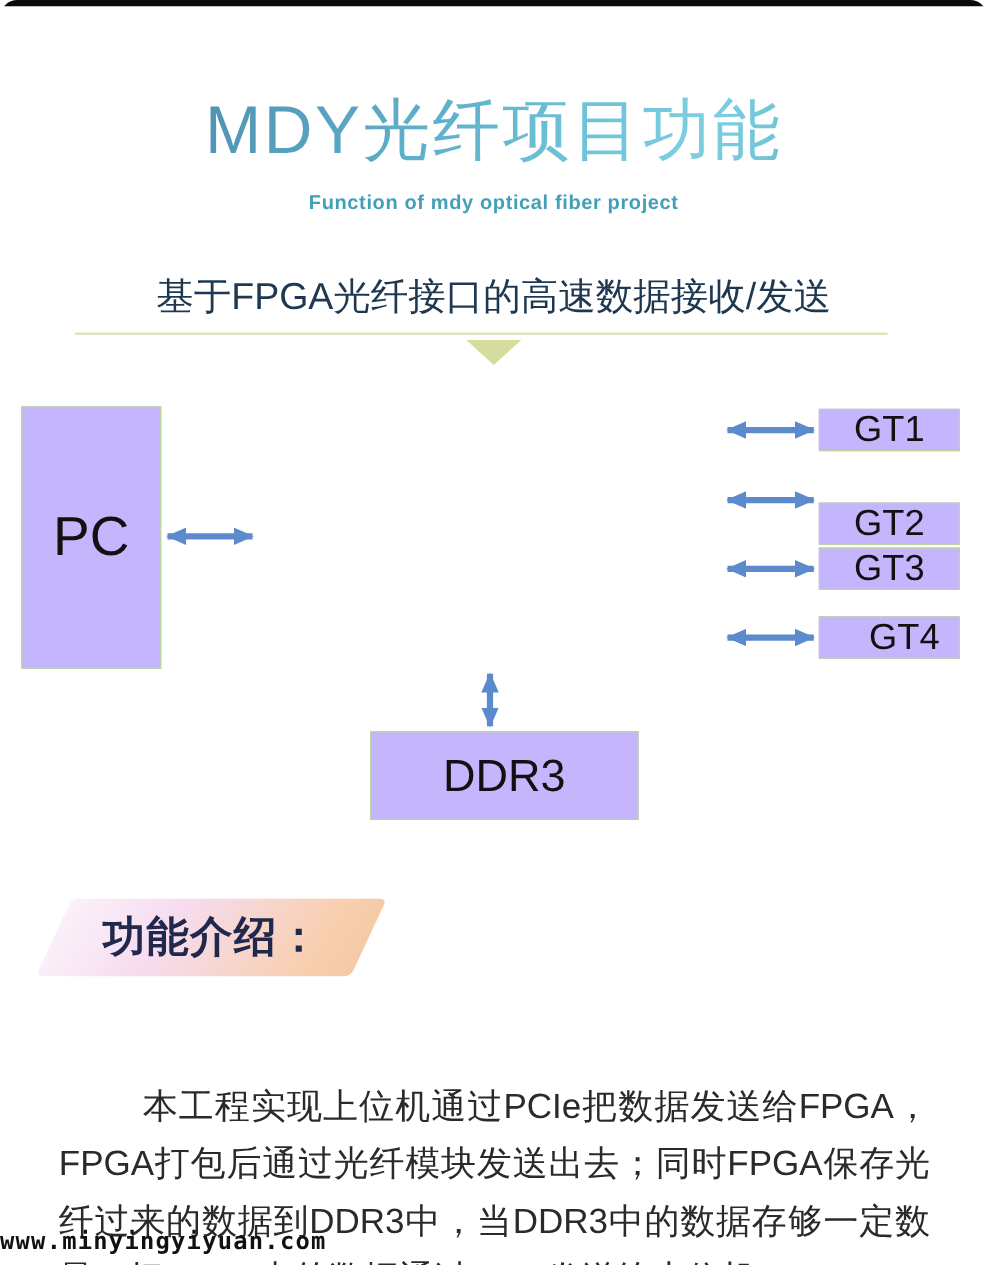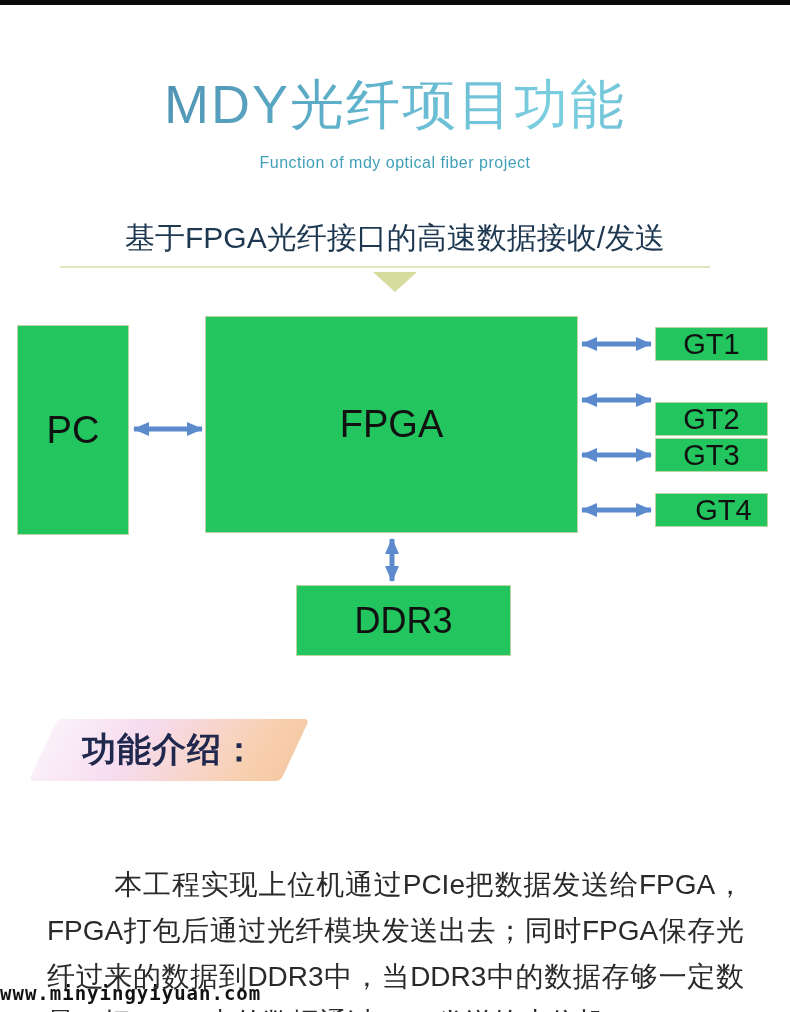--- a/index.html
+++ b/index.html
@@ -6,20 +6,21 @@
   html, body { background: #ffffff; }
   body { font-family: "Liberation Sans", "DejaVu Sans", sans-serif; }
 
   .page {
     position: relative;
     width: 790px;
     height: 1012px;
     margin: 0 auto;
     background: #ffffff;
     overflow: hidden;
+    border-radius: 14px;
   }
 
   .topbar {
     position: absolute;
     left: 0; top: 0;
     width: 790px; height: 5px;
     background: #0a0a0a;
   }
 
   .title {
@@ -37,21 +38,21 @@
     -webkit-text-fill-color: transparent;
     color: #4e97b8;
   }
 
   .subtitle {
     position: absolute;
     left: 0; top: 154px;
     width: 790px;
     text-align: center;
     font-size: 16px;
-    font-weight: 400;
+    font-weight: 700;
     letter-spacing: 0.5px;
     color: #41a0b8;
   }
 
   .section-header {
     position: absolute;
     left: 0; top: 219px;
     width: 790px;
     text-align: center;
     font-size: 30px;
@@ -73,29 +74,29 @@
     width: 0; height: 0;
     border-left: 22px solid transparent;
     border-right: 22px solid transparent;
     border-top: 20px solid #d5dc9e;
   }
 
   .diagram { position: absolute; left: 0; top: 0; width: 790px; height: 700px; }
 
   .node {
     position: absolute;
-    background: #22c55e;
+    background: #c4b5fd;
     border: 1px solid #bdd4a4;
     display: flex;
     align-items: center;
     justify-content: center;
     color: #111111;
     font-weight: 500;
   }
-  .node-pc   { left: 17px;  top: 325px; width: 112px; height: 210px; font-size: 38px; }
+  .node-pc   { left: 17px;  top: 325px; width: 112px; height: 210px; font-size: 44px; }
   .node-fpga { left: 205px; top: 316px; width: 373px; height: 217px; font-size: 38px; }
   .node-gt   { left: 655px; width: 113px; height: 34px; font-size: 29px; }
   .node-gt1  { top: 327px; }
   .node-gt2  { top: 402px; }
   .node-gt3  { top: 438px; }
   .node-gt4  { top: 493px; padding-left: 24px; }
   .node-ddr3 { left: 296px; top: 585px; width: 215px; height: 71px; font-size: 36px; }
 
   .arrows { position: absolute; left: 0; top: 0; width: 790px; height: 700px; }
 
@@ -170,21 +171,20 @@
         <line x1="134" y1="429" x2="202" y2="429" marker-start="url(#ah)" marker-end="url(#ah)"></line>
         <line x1="582" y1="344" x2="651" y2="344" marker-start="url(#ah)" marker-end="url(#ah)"></line>
         <line x1="582" y1="400" x2="651" y2="400" marker-start="url(#ah)" marker-end="url(#ah)"></line>
         <line x1="582" y1="455" x2="651" y2="455" marker-start="url(#ah)" marker-end="url(#ah)"></line>
         <line x1="582" y1="510" x2="651" y2="510" marker-start="url(#ah)" marker-end="url(#ah)"></line>
         <line x1="392" y1="539" x2="392" y2="581" marker-start="url(#ah)" marker-end="url(#ah)"></line>
       </g>
     </svg>
 
     <div class="node node-pc">PC</div>
-    <div class="node node-fpga">FPGA</div>
     <div class="node node-gt node-gt1">GT1</div>
     <div class="node node-gt node-gt2">GT2</div>
     <div class="node node-gt node-gt3">GT3</div>
     <div class="node node-gt node-gt4">GT4</div>
     <div class="node node-ddr3">DDR3</div>
   </div>
 
   <div class="badge">
     <span class="badge-text">功能介绍：</span>
   </div>

